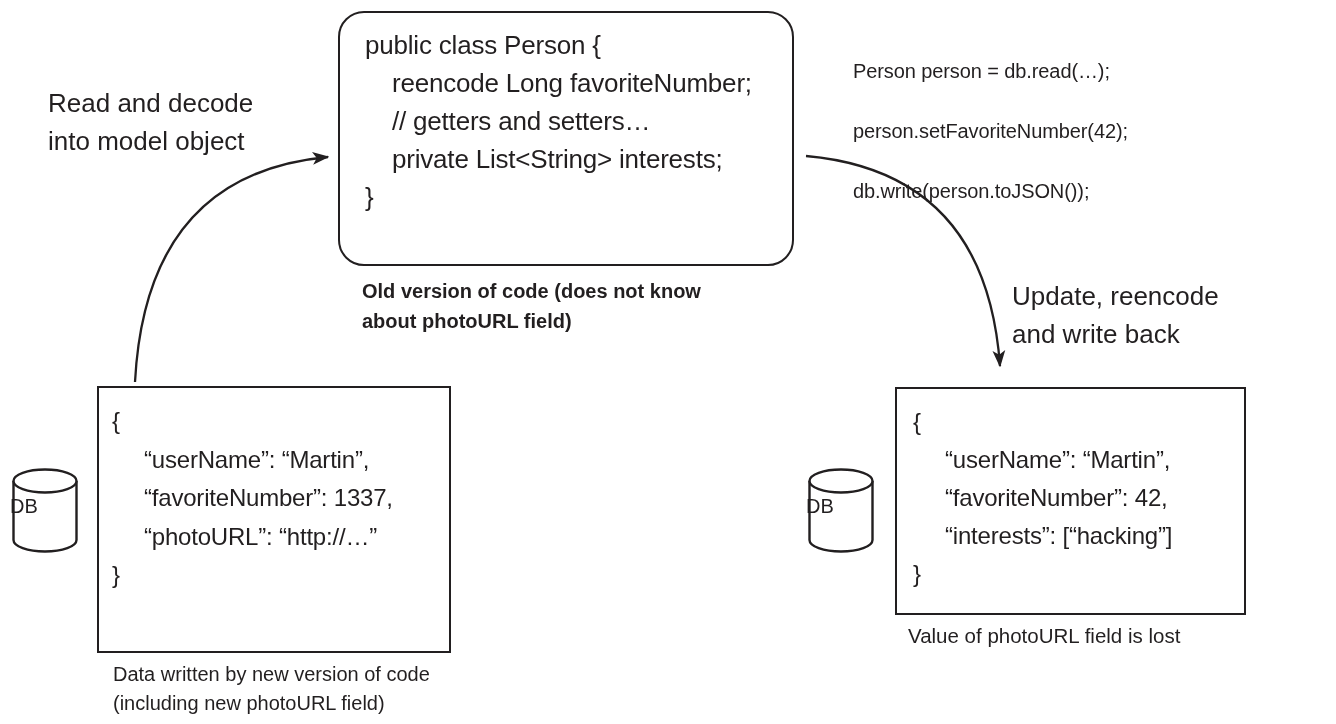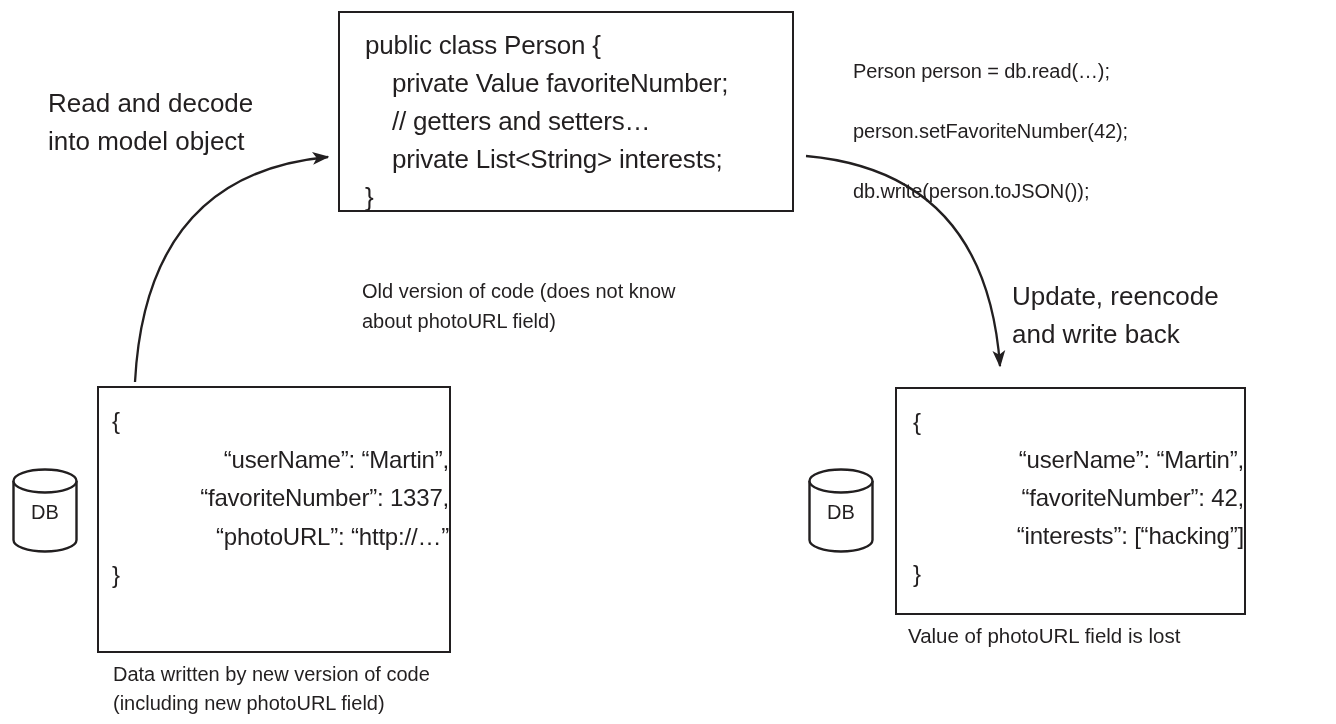--- a/index.html
+++ b/index.html
@@ -13,60 +13,61 @@
     color: #221f20;
   }
   .box {
     position: absolute;
     box-sizing: border-box;
     border: 2.5px solid #221f20;
     background: #ffffff;
   }
   
   .class-box {
-    left: 338px; top: 11px; width: 456px; height: 201px;
+    left: 338px; top: 11px; width: 456px; height: 255px;
     padding: 13px 0 0 25px;
     font-size: 26px; line-height: 38px;
     letter-spacing: -0.2px;
+    border-radius: 26px;
   }
   .code-line { white-space: nowrap; }
   .code-line.ind { margin-left: 27px; }
   
   .json-left {
     left: 97px; top: 386px; width: 354px; height: 267px;
     padding: 14px 0 0 13px;
     font-size: 24px; line-height: 38.5px;
     letter-spacing: -0.2px;
   }
   
   .json-right {
     left: 895px; top: 387px; width: 351px; height: 228px;
     padding: 14px 0 0 16px;
     font-size: 24px; line-height: 38px;
     letter-spacing: -0.2px;
   }
   .json-line { white-space: nowrap; }
-  .json-line.ind { margin-left: 32px; text-align: right; }
+  .json-line.ind { margin-left: 32px; }
   
   .freelabel { position: absolute; white-space: pre-line; }
   .read-label  { left: 48px;  top: 76px;  font-size: 26px; line-height: 38px; margin-top: 8px; }
   .write-label { left: 1012px; top: 231px; font-size: 26px; line-height: 38px; margin-top: 46px; }
   .update-code { left: 837px; top: 26px; font-size: 20px; line-height: 30px; margin-left: 16px; }
   .update-code .code-line { letter-spacing: -0.1px; }
-  .class-caption { left: 362px; top: 276px; font-size: 20px; line-height: 30px; }
+  .class-caption { left: 362px; top: 276px; font-size: 20px; line-height: 30px; font-weight: bold; }
   .left-caption  { left: 113px; top: 660px; font-size: 20px; line-height: 29px; }
   .right-caption { left: 908px; top: 622px; font-size: 20.5px; line-height: 28px; }
   
   .db { position: absolute; width: 70px; height: 86px; }
   .db-left  { left: 10px;  top: 468px; }
   .db-right { left: 806px; top: 468px; }
   .db svg { position: absolute; left: 0; top: 0; }
   .db-label {
-    position: absolute; left: 0; right: 0; top: 33px;
-    text-align: center; font-size: 20px; color: #221f20;
+    position: absolute; left: 0; right: 0; top: 27px;
+    text-align: left; font-size: 20px; color: #221f20;
   }
   
   .arrows { position: absolute; left: 0; top: 0; pointer-events: none; }
   .arrow { fill: none; stroke: #221f20; stroke-width: 2.3px; }
 </style>
 </head>
 <body>
 
 <div class="canvas">
 
@@ -78,21 +79,21 @@
     </defs>
     <path class="arrow" d="M 135 382 Q 146 174 328 157" marker-end="url(#ah)"></path>
     <path class="arrow" d="M 806 156 Q 986 172 1000 366" marker-end="url(#ah)"></path>
   </svg>
 
   <div class="freelabel read-label">Read and decode
 into model object</div>
 
   <div class="box class-box">
     <div class="code-line">public class Person {</div>
-    <div class="code-line ind">private Value favoriteNumber;</div>
+    <div class="code-line ind">reencode Long favoriteNumber;</div>
     <div class="code-line ind">// getters and setters…</div>
     <div class="code-line ind">private List&lt;String&gt; interests;</div>
     <div class="code-line">}</div>
   </div>
 
   <div class="freelabel class-caption">Old version of code (does not know
 about photoURL field)</div>
 
   <div class="freelabel update-code">
     <div class="code-line">Person person = db.read(…);</div>

